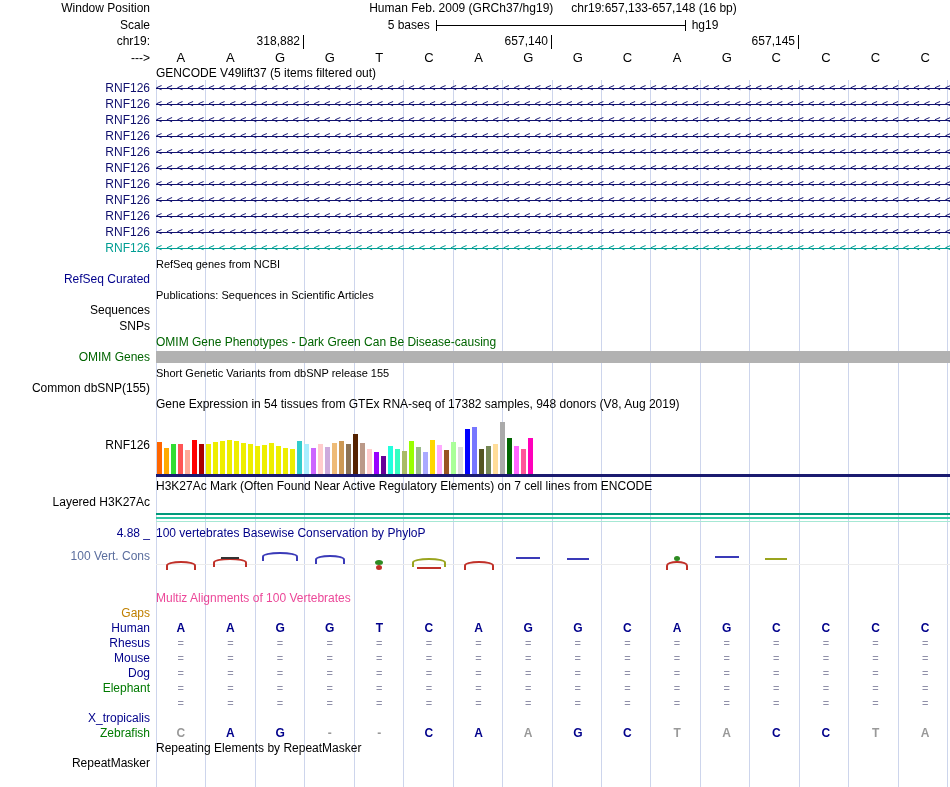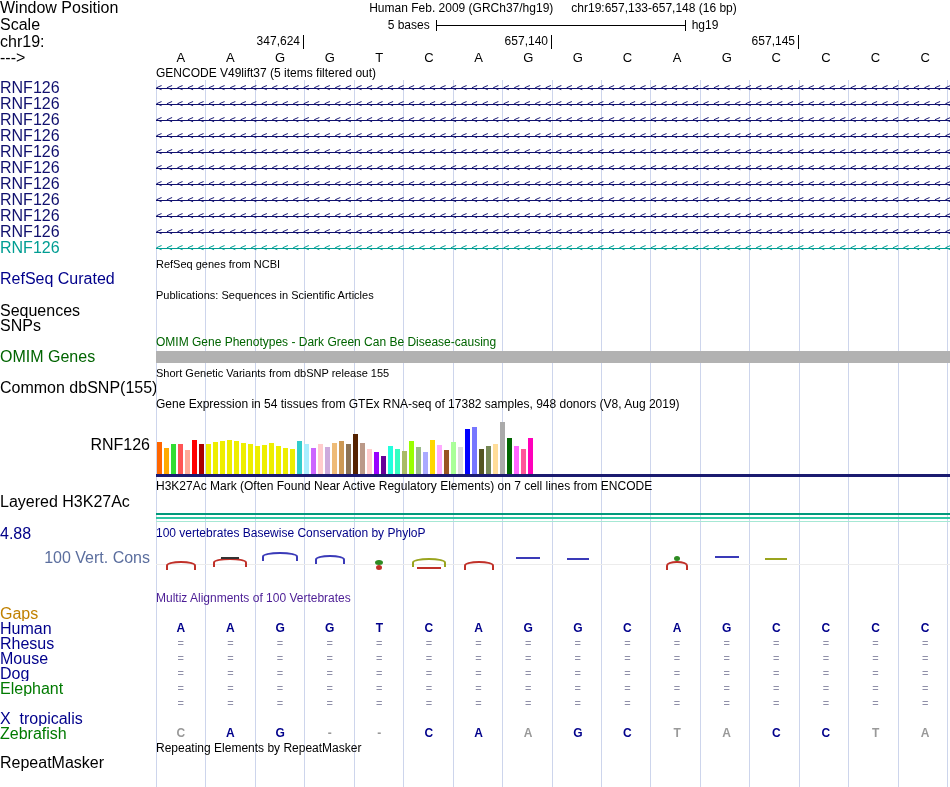--- a/index.html
+++ b/index.html
@@ -1,19 +1,19 @@
 <!DOCTYPE html>
 <html><head>
 <meta charset="utf-8">
 <style>
 *{margin:0;padding:0;box-sizing:border-box}
 body{font-family:"Liberation Sans",sans-serif;background:#fff;color:#000;font-size:12px}
 .browser{position:relative;width:950px;height:787px;background:#fff;overflow:hidden}
 .row{position:absolute;left:0;width:950px;display:flex}
-.lbl{flex:0 0 156px;width:156px;padding-right:6px;white-space:nowrap;overflow:hidden;font-size:16px}
+.lbl{flex:0 0 156px;width:156px;text-align:right;padding-right:6px;white-space:nowrap;overflow:hidden;font-size:12px}
 .content{flex:1 1 auto;position:relative;min-width:0}
 .hcenter{display:flex;justify-content:center;align-items:center;gap:18px}
 .tcenter{text-align:left}
 .title11{font-size:11px}
 .title12{font-size:12px}
 .grid-layer{position:absolute;left:156px;right:3px;top:80px;bottom:0;z-index:0}
 .gl{position:absolute;top:0;bottom:0;width:1px}
 .z1{z-index:1}
 .ruler{display:inline-flex;align-items:center;width:250px;height:11px;border-left:1px solid #000;border-right:1px solid #000}
 .ruler-line{flex:1;height:1px;background:#000}
@@ -77,21 +77,21 @@
       <span class="ruler">
           <span class="ruler-line"></span>
         </span>
       <span>hg19</span>
     </div>
   </div>
 
   <div class="row z1" style="top:34px;height:16px">
     <div class="lbl" style="line-height:15px">chr19:</div>
     <div class="content" id="coords">
-        <div class="coord" style="width: 148px;">347,624</div>
+        <div class="coord" style="width: 148px;">318,882</div>
         <div class="coord" style="width: 396px;">657,140</div>
         <div class="coord" style="width: 643px;">657,145</div>
       </div>
   </div>
 
   <div class="row z1" style="top:50px;height:16px;line-height:16px">
     <div class="lbl">---&gt;</div>
     <div class="content cells basefont" id="topBases">
         <span class="cell">A</span>
         <span class="cell">A</span>
@@ -348,21 +348,21 @@
         <div class="mark-dash" style="width: 22px; left: calc(53.125% - 11px); top: 17px; background: rgb(58, 58, 184);"></div>
         <div class="mark-dot" style="width: 6px; left: calc(65.625% - 3px); top: 15px; background: rgb(46, 139, 34);"></div>
         <div class="mark-arc" style="width: 22px; left: calc(65.625% - 11px); top: 20px; border-color: rgb(192, 48, 40);"></div>
         <div class="mark-dash" style="width: 24px; left: calc(71.875% - 12px); top: 15px; background: rgb(58, 58, 184);"></div>
         <div class="mark-dash" style="width: 22px; left: calc(78.125% - 11px); top: 17px; background: rgb(154, 164, 30);"></div>
       </div>
   </div>
 
   <div class="row z1 title12" style="top:591px;height:15px;line-height:15px">
     <div class="lbl"></div>
-    <div class="content tcenter" style="color: #4c1d95;">Multiz Alignments of 100 Vertebrates</div>
+    <div class="content tcenter" style="color: #ec4899;">Multiz Alignments of 100 Vertebrates</div>
   </div>
   <div id="multizRows" class="z1" style="position:absolute;top:606px;left:0;width:950px">
       <div class="mrow">
         <div class="lbl" style="color: rgb(192, 128, 0);">Gaps</div>
         <div class="content cells"></div>
       </div>
       <div class="mrow">
         <div class="lbl" style="color: rgb(0, 0, 139);">Human</div>
         <div class="content cells">
           <span class="cell mcell" style="color: rgb(0, 0, 139);">A</span>

